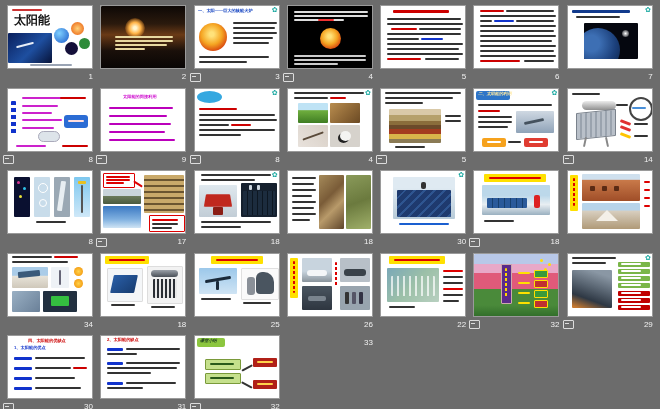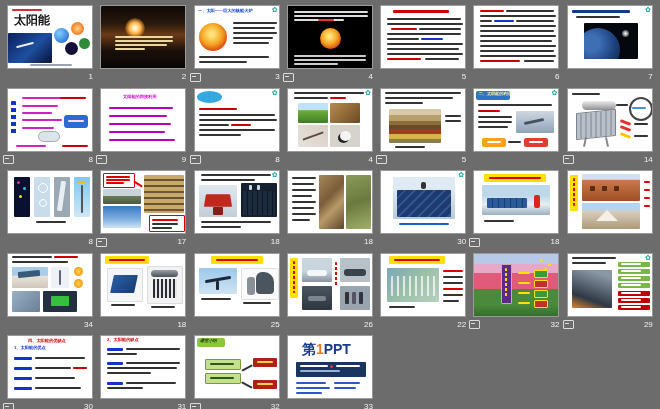--- a/index.html
+++ b/index.html
@@ -684,35 +684,19 @@
         <i class="d" style="left:4px;top:3px;width:16px;height:2px;background:#ffd24a"></i>
       </i>
     </div>
     <div class="strip">
       <span class="ticon"></span>
       <span class="num">32</span>
     </div>
   </div>
 
   <div class="cell">
-    <div class="thumb">
-      <span class="d" style="left:14px;top:5px;font:bold 14px 'Liberation Sans',sans-serif">
-        <span style="color:#1a3a8c">第</span><span style="color:#e87722">1</span><span style="color:#1a3a8c">PPT</span>
-      </span>
-      <i class="d" style="left:8px;top:26px;width:70px;height:15px;background:#1a3560">
-        <i class="d" style="left:4px;top:3px;width:28px;height:2px;background:#fff"></i>
-        <i class="d" style="left:34px;top:2.5px;width:3px;height:3px;border-radius:50%;background:#e33"></i>
-        <i class="d" style="left:4px;top:8px;width:40px;height:1.5px;background:#9ab0d0"></i>
-        <i class="d" style="left:40px;top:3px;width:24px;height:2px;background:#fff"></i>
-      </i>
-      <i class="d" style="left:8px;top:46px;width:30px;height:2px;background:#3355cc"></i>
-      <i class="d" style="left:46px;top:46px;width:26px;height:2px;background:#3355cc"></i>
-      <i class="d" style="left:8px;top:51px;width:34px;height:2px;background:#3355cc"></i>
-      <i class="d" style="left:46px;top:51px;width:22px;height:2px;background:#3355cc"></i>
-      <i class="d" style="left:8px;top:56px;width:26px;height:2px;background:#3355cc"></i>
-    </div>
     <div class="strip">
       <span class="ticon off"></span>
       <span class="num">33</span>
     </div>
   </div>
 
 </div>
 
 </body></html>

